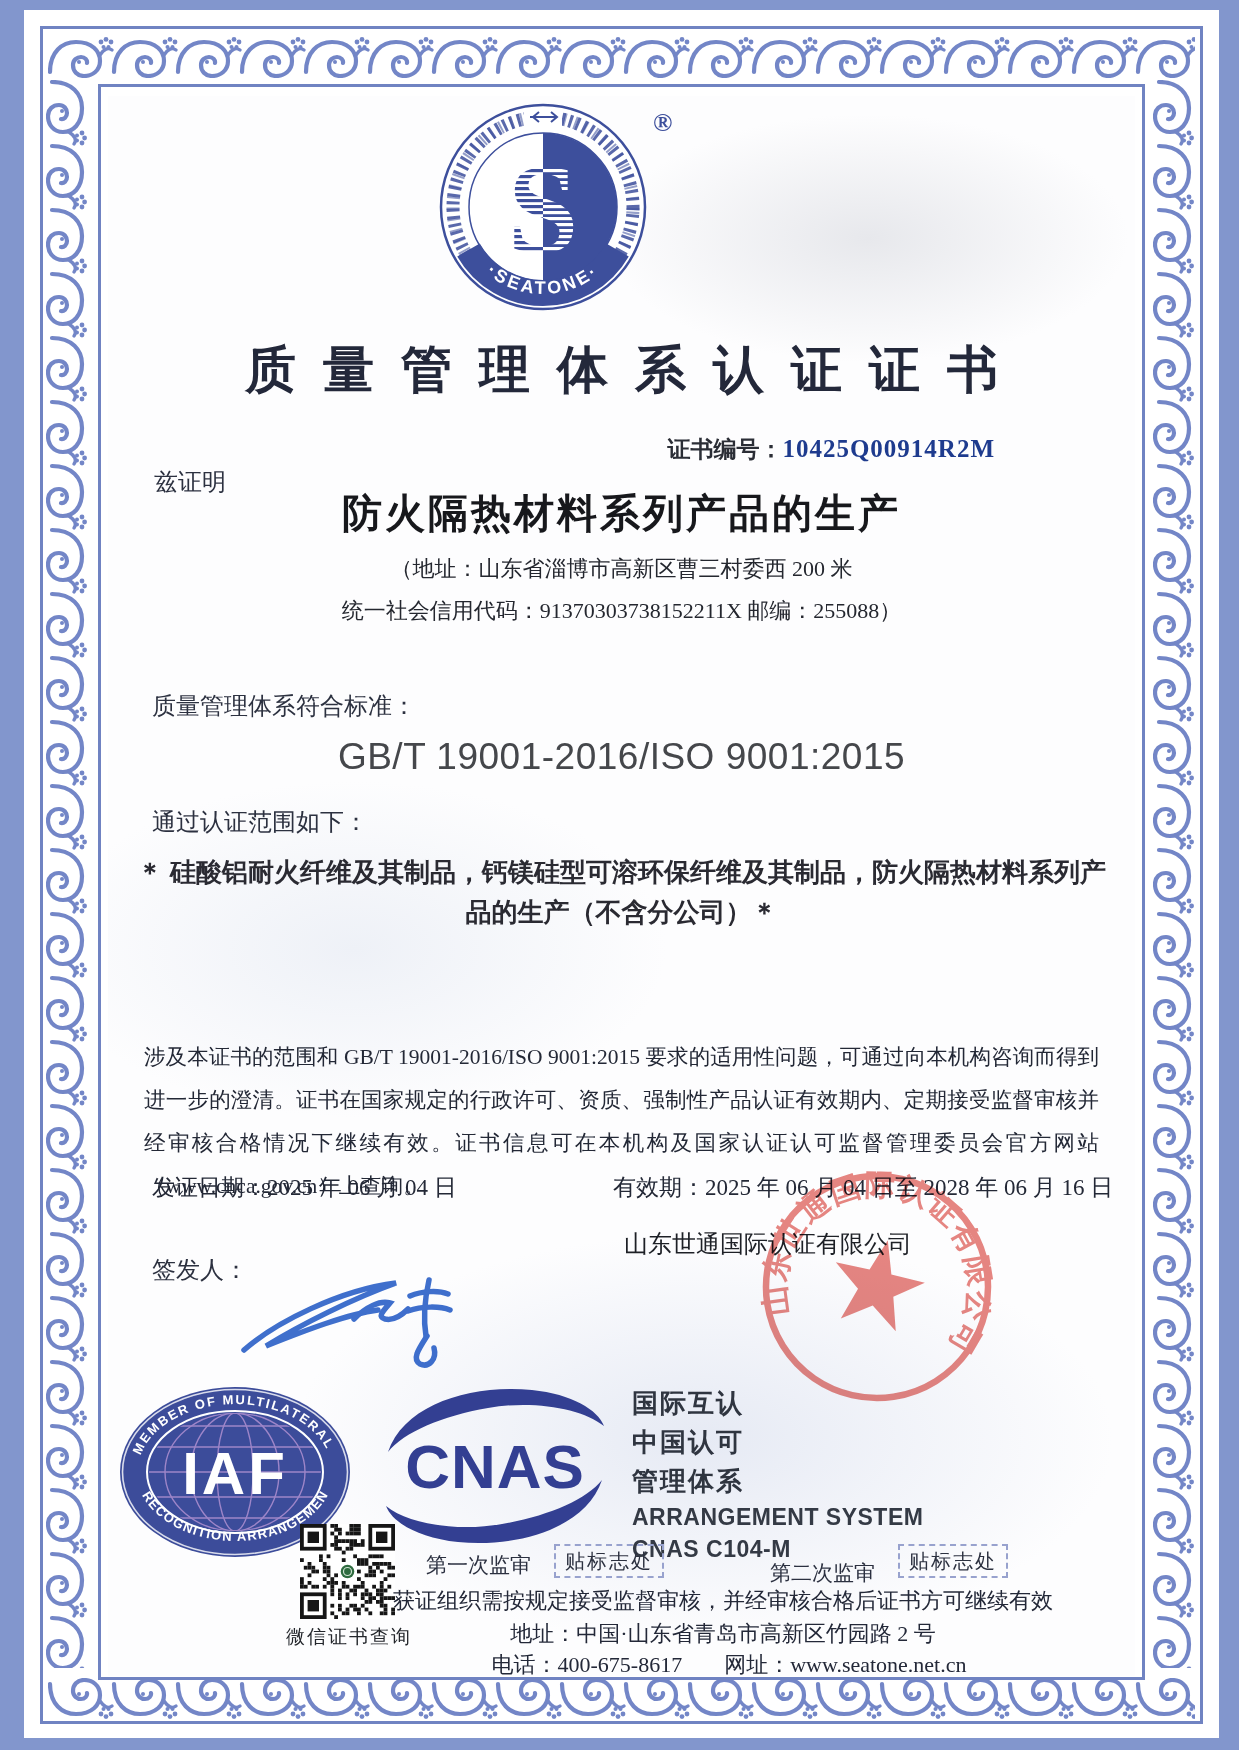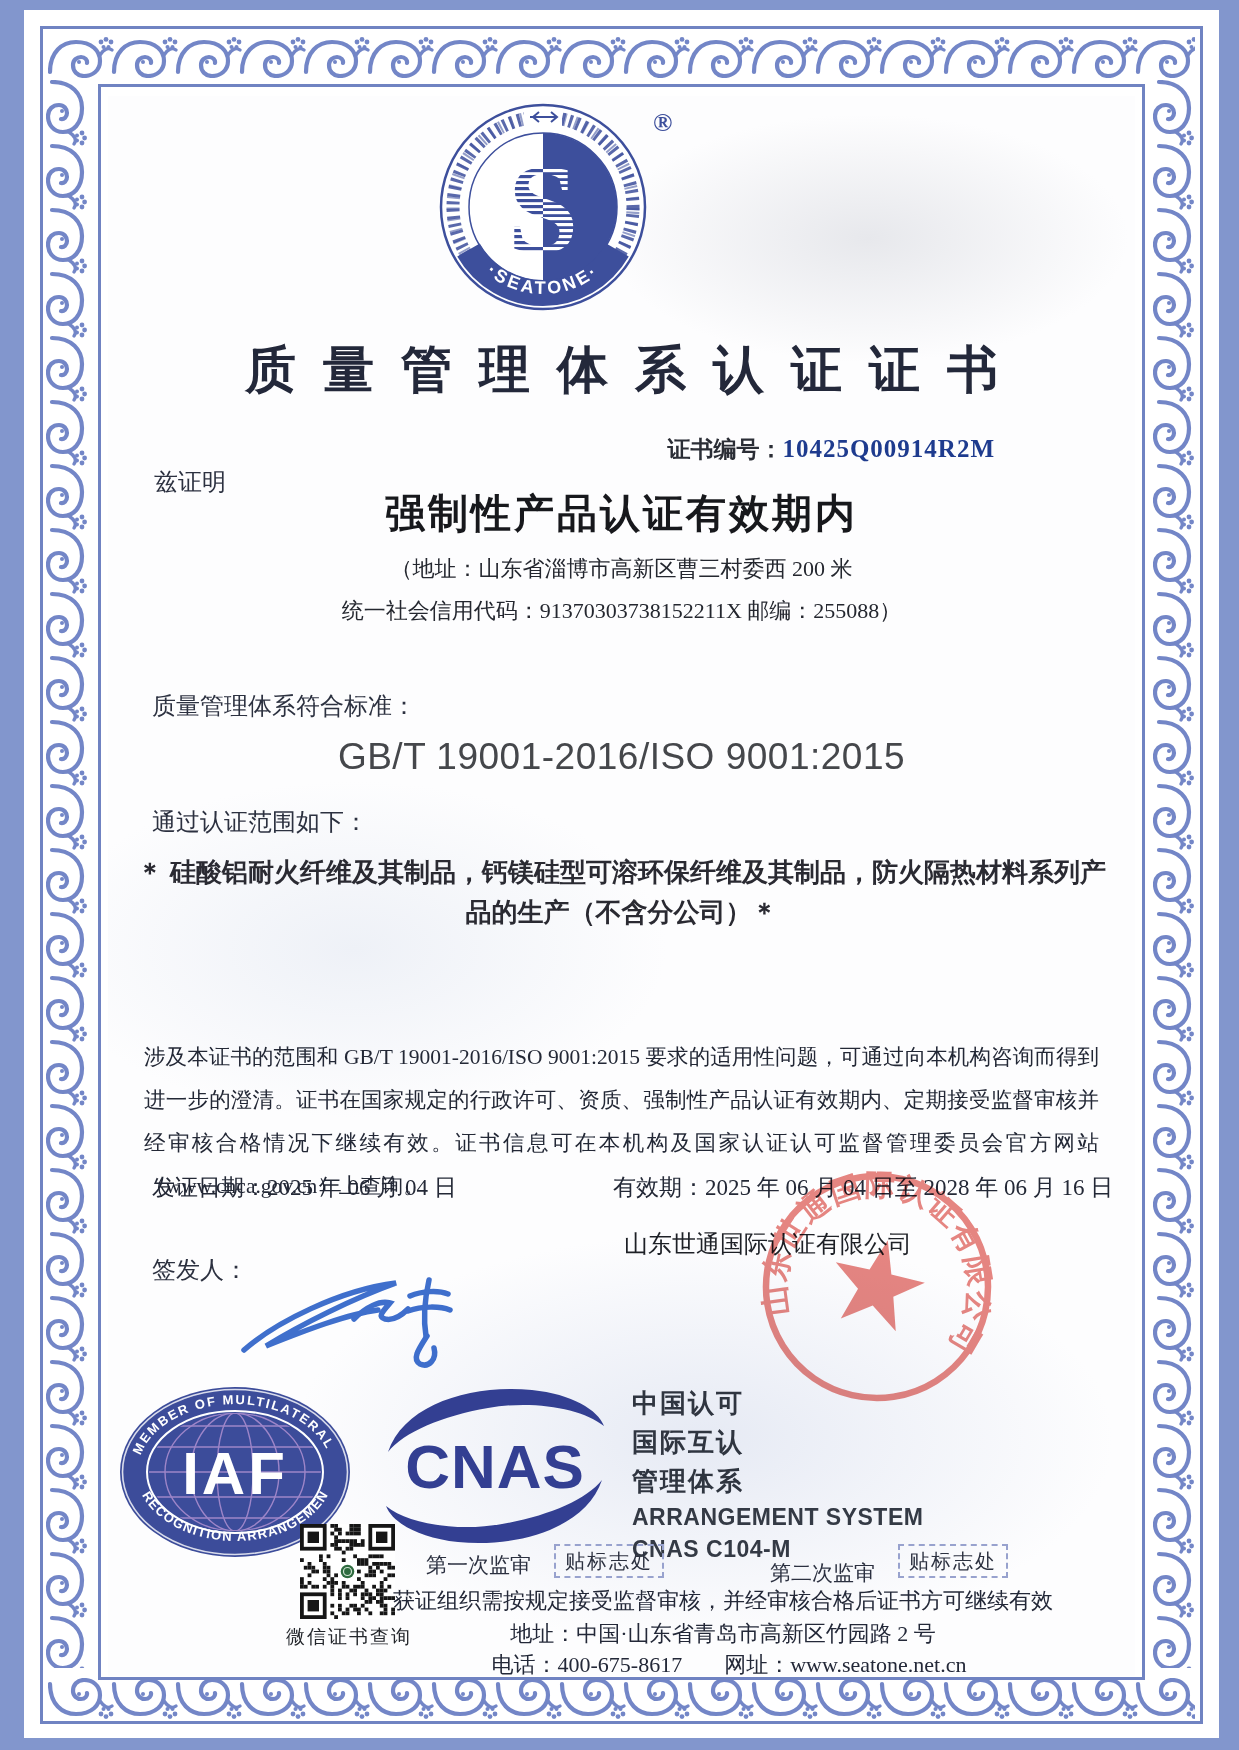--- a/index.html
+++ b/index.html
@@ -1135,21 +1135,21 @@
       </svg>
       <div class="abs regmark serif">®</div>
 
       <div class="abs ctr cert-title serif">质量管理体系认证证书</div>
 
       <div class="abs certno serif">
         <span class="lbl">证书编号：</span><span class="val">10425Q00914R2M</span>
       </div>
 
       <div class="abs lab serif" style="left:46px;top:370px;">兹证明</div>
-      <div class="abs ctr company serif">强制性产品认证有效期内</div>
+      <div class="abs ctr company serif">防火隔热材料系列产品的生产</div>
       <div class="abs ctr addr serif" style="top:458px;">（地址：山东省淄博市高新区曹三村委西 200 米</div>
       <div class="abs ctr addr serif" style="top:500px;">统一社会信用代码：91370303738152211X 邮编：255088）</div>
 
       <div class="abs lab serif" style="left:44px;top:594px;">质量管理体系符合标准：</div>
       <div class="abs ctr standard sans">GB/T 19001-2016/ISO 9001:2015</div>
 
       <div class="abs lab serif" style="left:44px;top:710px;">通过认证范围如下：</div>
       <div class="abs ctr scope sans">＊ 硅酸铝耐火纤维及其制品，钙镁硅型可溶环保纤维及其制品，防火隔热材料系列产品的生产（不含分公司）＊</div>
 
       <div class="abs legal serif">涉及本证书的范围和 GB/T 19001-2016/ISO 9001:2015 要求的适用性问题，可通过向本机构咨询而得到进一步的澄清。证书在国家规定的行政许可、资质、强制性产品认证有效期内、定期接受监督审核并经审核合格情况下继续有效。证书信息可在本机构及国家认证认可监督管理委员会官方网站（www.cnca.gov.cn）上查询。</div>
@@ -1214,22 +1214,22 @@
         </text>
       </svg>
 
       <svg class="abs" style="left:266px;top:1286px;" width="242" height="168" viewBox="0 0 242 168">
         <path d="M14 70 C30 22 98 2 158 8 C198 12 224 28 230 44 C208 26 158 18 114 26 C68 34 30 50 14 70 Z" fill="#333f92"></path>
         <path d="M228 98 C212 146 144 166 84 160 C44 156 18 140 12 124 C34 142 84 150 128 142 C174 134 212 118 228 98 Z" fill="#333f92"></path>
         <text x="121" y="106" text-anchor="middle" font-size="62" font-weight="800" letter-spacing="1" fill="#333f92" font-family="'Liberation Sans','DejaVu Sans',sans-serif">CNAS</text>
       </svg>
 
       <div class="abs accr sans">
+        <div class="zh">国际互认</div>
         <div class="zh">中国认可</div>
-        <div class="zh">国际互认</div>
         <div class="zh">管理体系</div>
         <div class="en">ARRANGEMENT SYSTEM</div>
         <div class="en">CNAS C104-M</div>
       </div>
 
       <svg class="abs" id="qrBox" style="left:192px;top:1428px;" width="95" height="95" viewBox="0 0 95 95">
           <rect width="95" height="95" fill="#ffffff"></rect>
           <rect x="30.4" y="0" width="3.8" height="3.8" fill="#161616"></rect>
           <rect x="34.199999999999996" y="0" width="3.8" height="3.8" fill="#161616"></rect>
           <rect x="49.4" y="0" width="3.8" height="3.8" fill="#161616"></rect>

